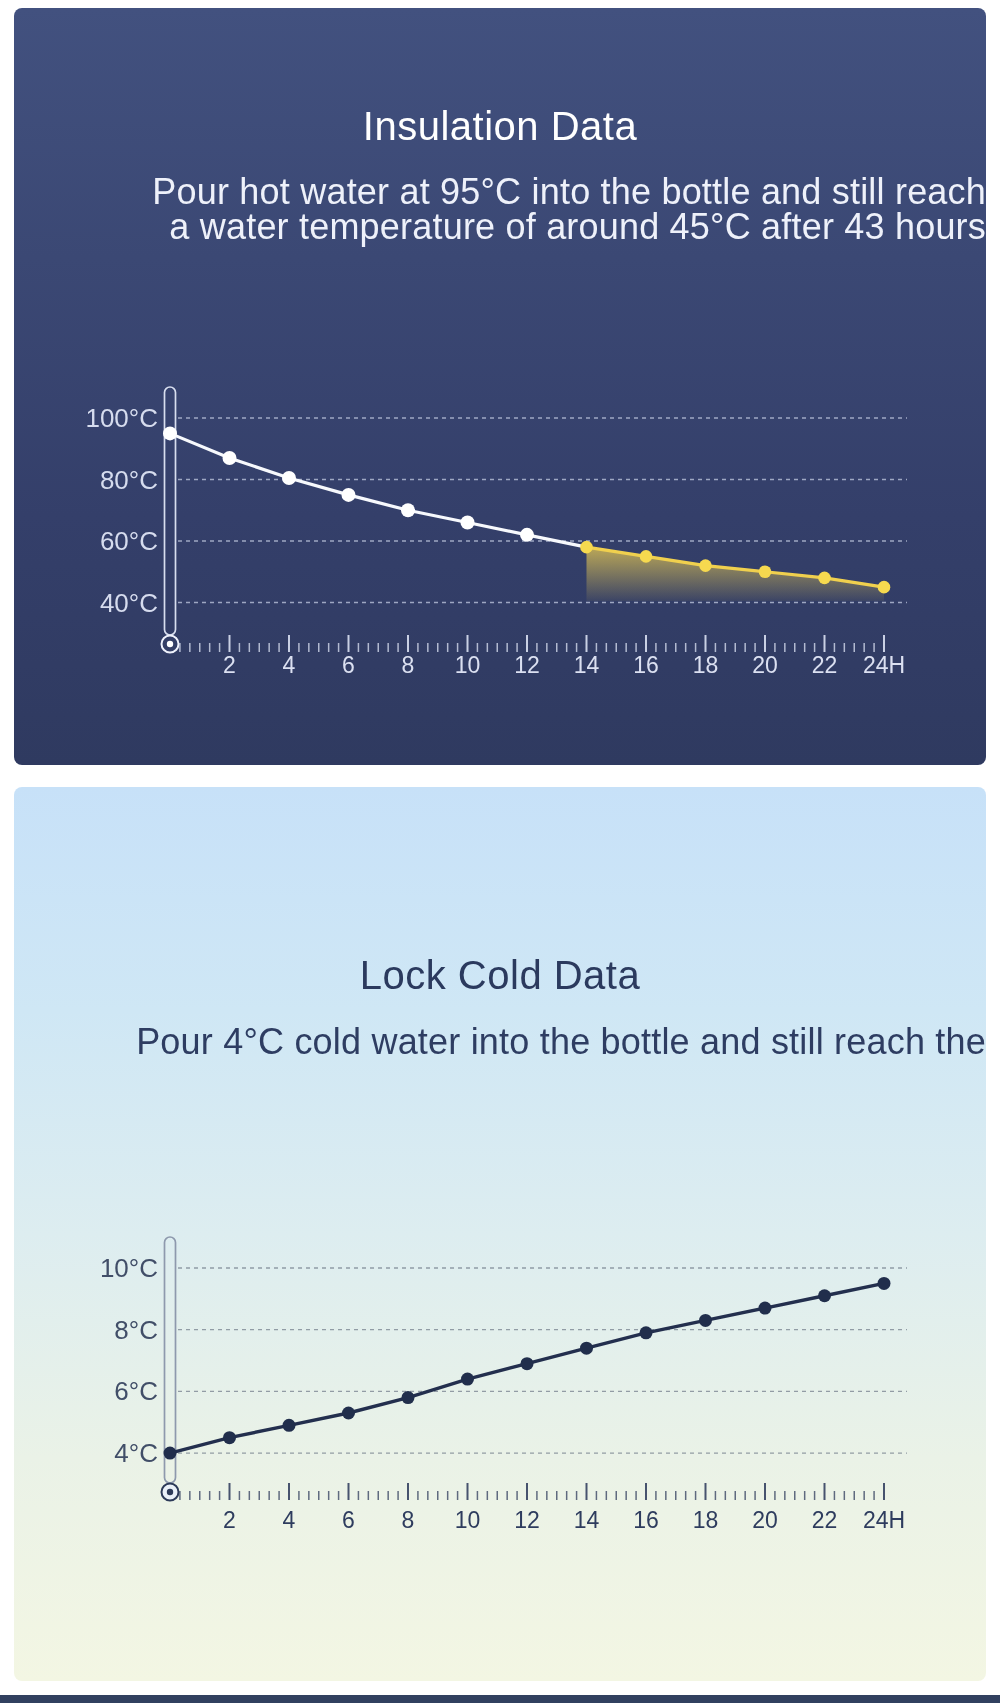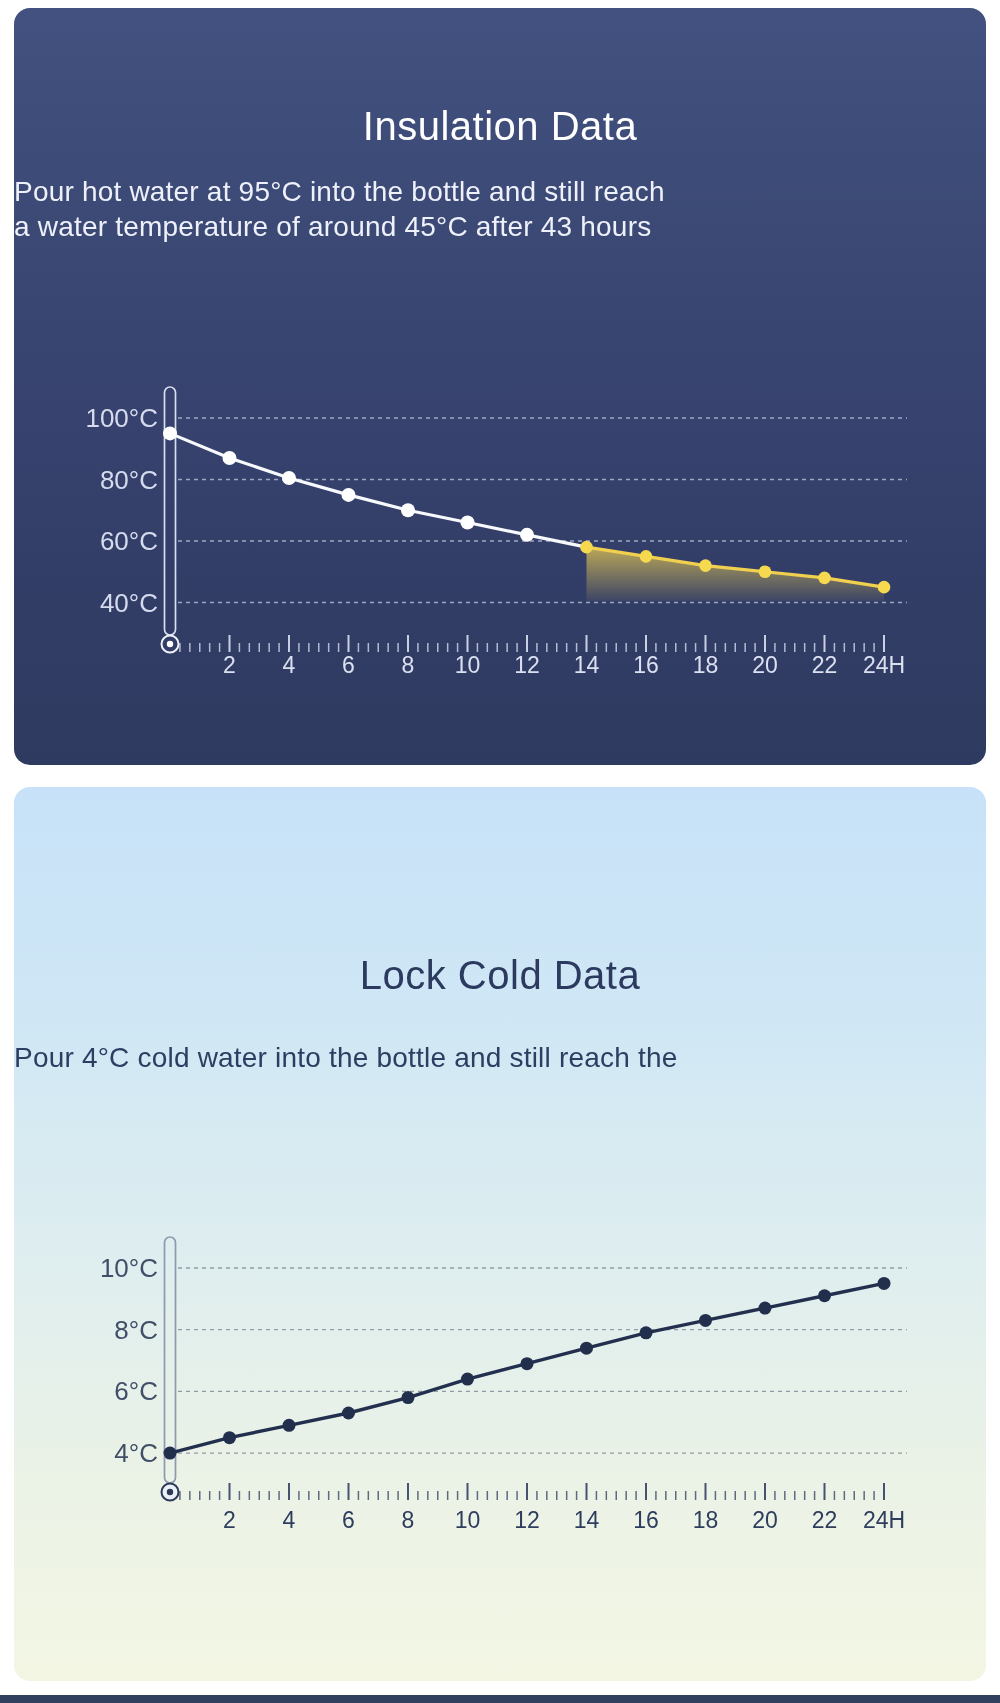--- a/index.html
+++ b/index.html
@@ -1,35 +1,35 @@
 <!DOCTYPE html>
 <html><head>
 <meta charset="utf-8">
 <style>
   html,body{margin:0;padding:0;}
   body{
     width:1000px;height:1703px;position:relative;background:#ffffff;
     font-family:"Liberation Sans","DejaVu Sans",sans-serif;
     -webkit-font-smoothing:antialiased;
   }
-  .panel{position:absolute;left:14px;width:972px;border-radius:16px;overflow:hidden;}
+  .panel{position:absolute;left:14px;width:972px;border-radius:8px;overflow:hidden;}
   #panel-insulation{top:8px;height:757px;}
   #panel-lockcold{top:787px;height:894px;}
   .panel .title{
     position:absolute;left:0;right:0;text-align:center;
     font-size:40px;font-weight:500;letter-spacing:0.5px;
   }
   .panel .subtitle{
-    position:absolute;left:0;right:0;text-align:left;
-    font-size:28px;font-weight:400;line-height:35px;letter-spacing:0.2px;
+    position:absolute;left:0;right:0;text-align:right;
+    font-size:36px;font-weight:400;line-height:35px;letter-spacing:0.2px;
   }
   #panel-insulation .title{top:96px;}
   #panel-insulation .subtitle{top:166px;}
   #panel-lockcold .title{top:166px;}
-  #panel-lockcold .subtitle{top:252px;line-height:38px;}
+  #panel-lockcold .subtitle{top:236px;line-height:38px;}
   .chart-svg{position:absolute;left:0;top:0;width:972px;}
   #bottom-strip{
     position:absolute;left:0;top:1695px;width:1000px;height:8px;
   }
 </style>
 </head>
 <body>
 
 <section class="panel" id="panel-insulation" style="background: linear-gradient(rgb(66, 81, 127) 0%, rgb(59, 72, 116) 33%, rgb(52, 63, 106) 67%, rgb(47, 58, 96) 100%);">
   <div class="title" style="color: rgb(255, 255, 255);">Insulation Data</div>

